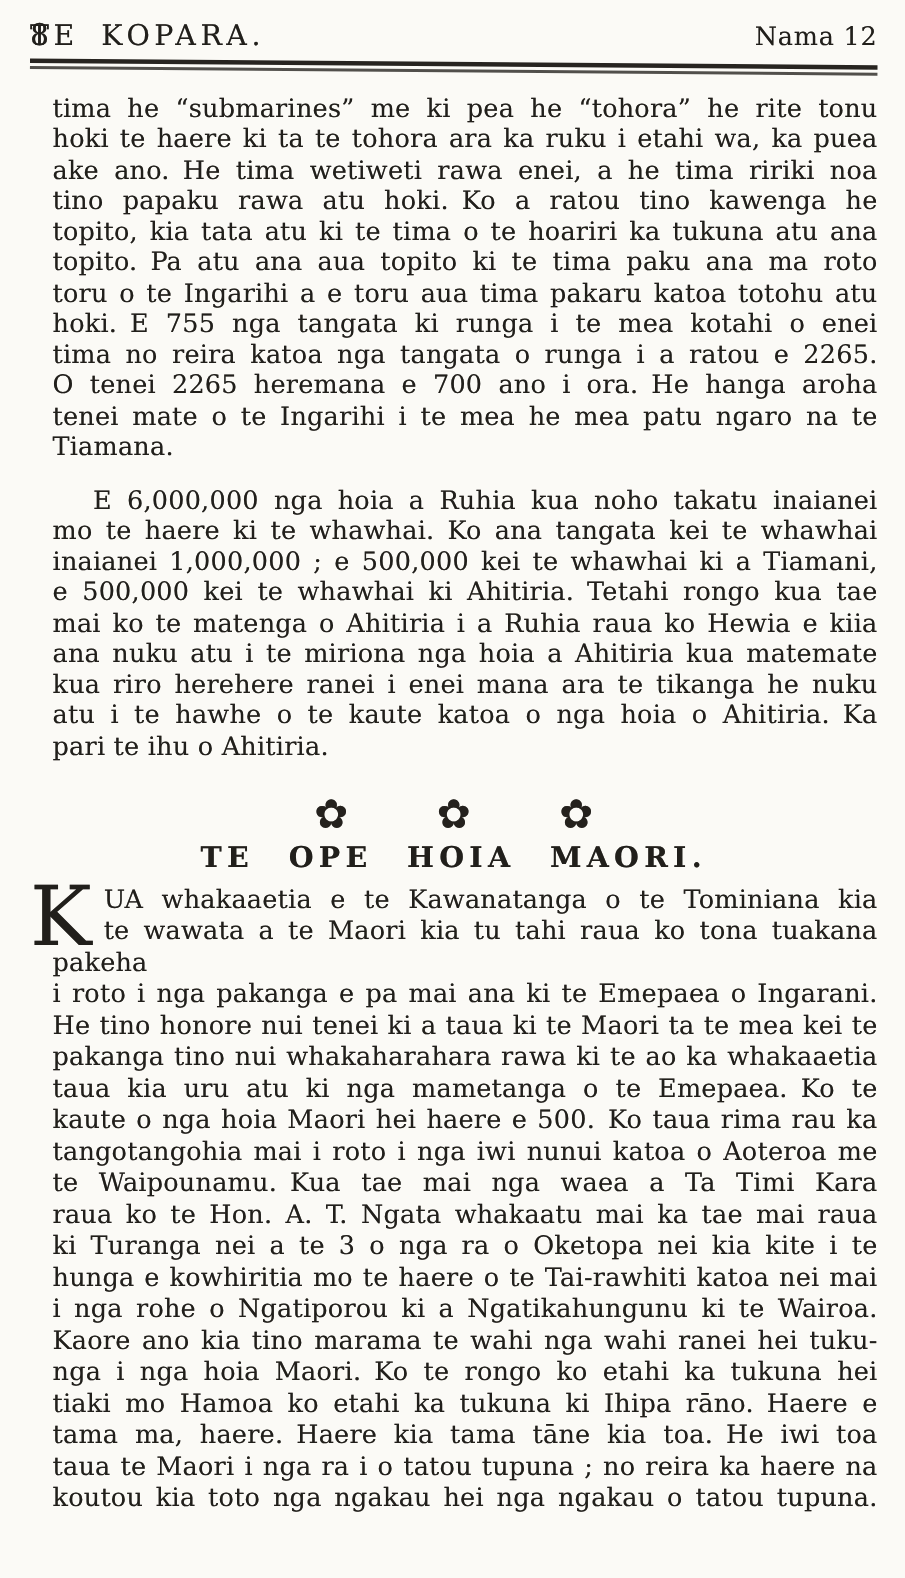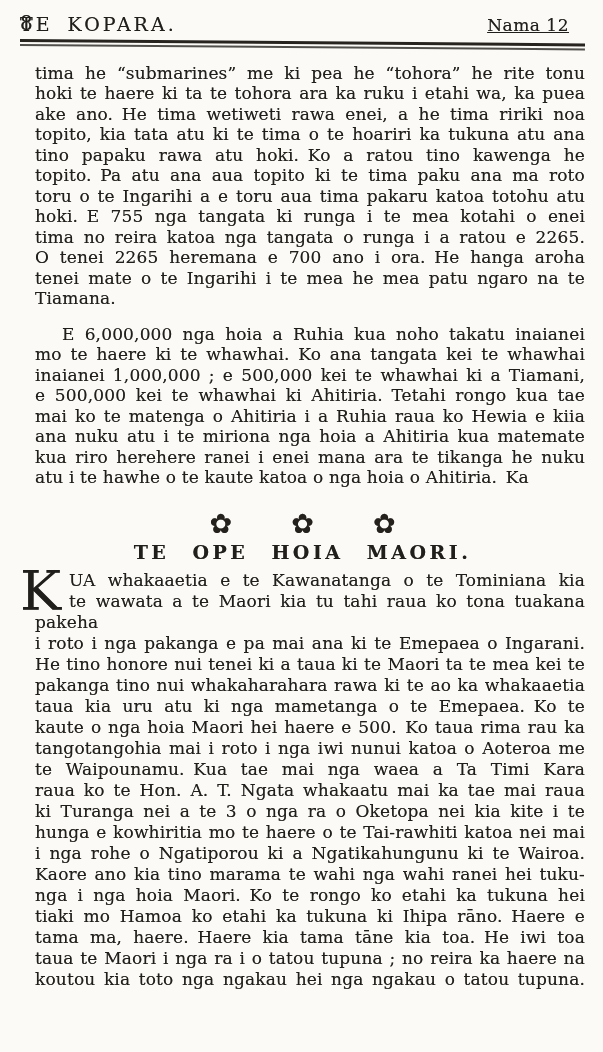--- a/index.html
+++ b/index.html
@@ -19,22 +19,22 @@
   .folio{
     position:absolute;left:0;top:1px;
     font-size:20px;letter-spacing:1px;
   }
   .masthead{
     position:absolute;left:0;right:0;top:3px;
     text-align:left;font-size:19px;
     letter-spacing:3px;word-spacing:6px;
   }
   .issue{
-    position:absolute;right:16px;top:5px;
-    font-size:17px;letter-spacing:.5px;text-decoration:underline;
+    position:absolute;right:0;top:5px;
+    font-size:17px;letter-spacing:.5px;
   }
   .rule-wrap{
     margin-top:3px;
     transform:rotate(.45deg);
     transform-origin:left center;
   }
   .rule-a{height:2.5px;background:#272420;}
   .rule-b{height:1.5px;background:#272420;margin-top:2.5px;opacity:.8;}
 
   
@@ -94,40 +94,41 @@
 
   <div class="rule-wrap">
     <div class="rule-a"></div>
     <div class="rule-b"></div>
   </div>
 
   <div id="para1" class="last-left">
       <div class="tline">tima he “submarines” me ki pea he “tohora” he rite tonu</div>
       <div class="tline">hoki te haere ki ta te tohora ara ka ruku i etahi wa, ka puea</div>
       <div class="tline">ake ano. He tima wetiweti rawa enei, a he tima ririki noa</div>
+      <div class="tline">tino papaku rawa atu hoki. Ko a ratou tino kawenga he</div>
       <div class="tline">topito, kia tata atu ki te tima o te hoariri ka tukuna atu ana</div>
-      <div class="tline">tino papaku rawa atu hoki. Ko a ratou tino kawenga he</div>
       <div class="tline">topito. Pa atu ana aua topito ki te tima paku ana ma roto</div>
       <div class="tline">toru o te Ingarihi a e toru aua tima pakaru katoa totohu atu</div>
       <div class="tline">hoki. E 755 nga tangata ki runga i te mea kotahi o enei</div>
       <div class="tline">tima no reira katoa nga tangata o runga i a ratou e 2265.</div>
       <div class="tline">O tenei 2265 heremana e 700 ano i ora. He hanga aroha</div>
       <div class="tline">tenei mate o te Ingarihi i te mea he mea patu ngaro na te</div>
       <div class="tline">Tiamana.</div>
     </div>
 
   <div id="para2" class="last-left indent-first">
       <div class="tline">E 6,000,000 nga hoia a Ruhia kua noho takatu inaianei</div>
       <div class="tline">mo te haere ki te whawhai. Ko ana tangata kei te whawhai</div>
       <div class="tline">inaianei 1,000,000 ; e 500,000 kei te whawhai ki a Tiamani,</div>
       <div class="tline">e 500,000 kei te whawhai ki Ahitiria. Tetahi rongo kua tae</div>
       <div class="tline">mai ko te matenga o Ahitiria i a Ruhia raua ko Hewia e kiia</div>
       <div class="tline">ana nuku atu i te miriona nga hoia a Ahitiria kua matemate</div>
       <div class="tline">kua riro herehere ranei i enei mana ara te tikanga he nuku</div>
       <div class="tline">atu i te hawhe o te kaute katoa o nga hoia o Ahitiria. Ka</div>
+      <div class="tline">pari te ihu o Ahitiria.</div>
     </div>
 
   <div class="ornament-row">
     <span class="florette">✿</span>
     <span class="florette">✿</span>
     <span class="florette">✿</span>
   </div>
 
   <div class="article-heading">TE OPE HOIA MAORI.</div>
 

